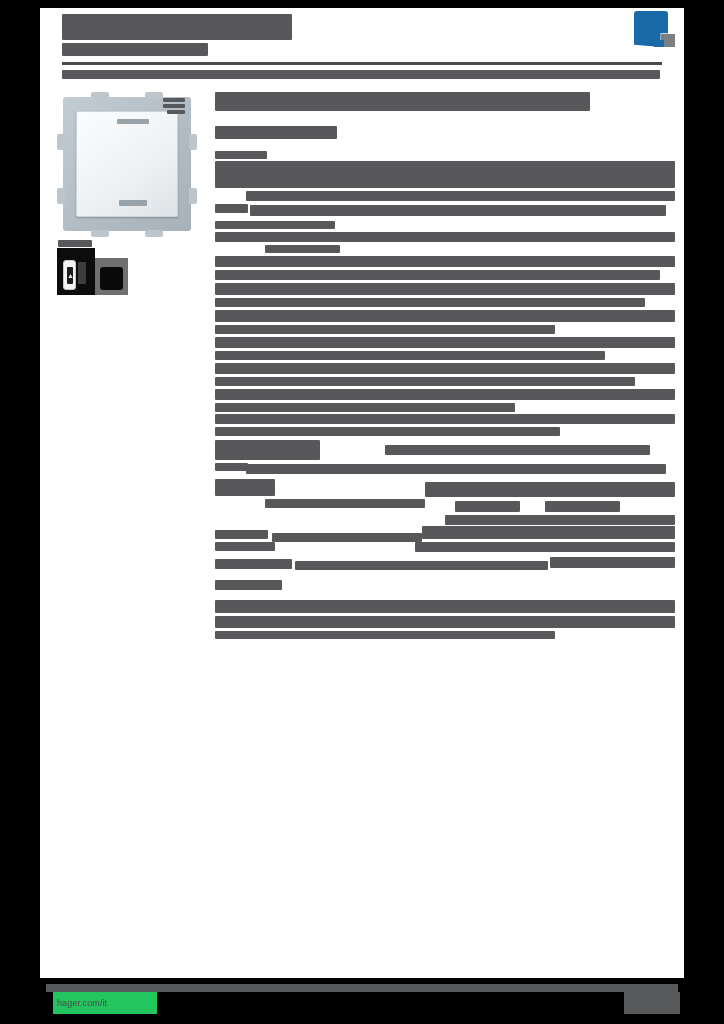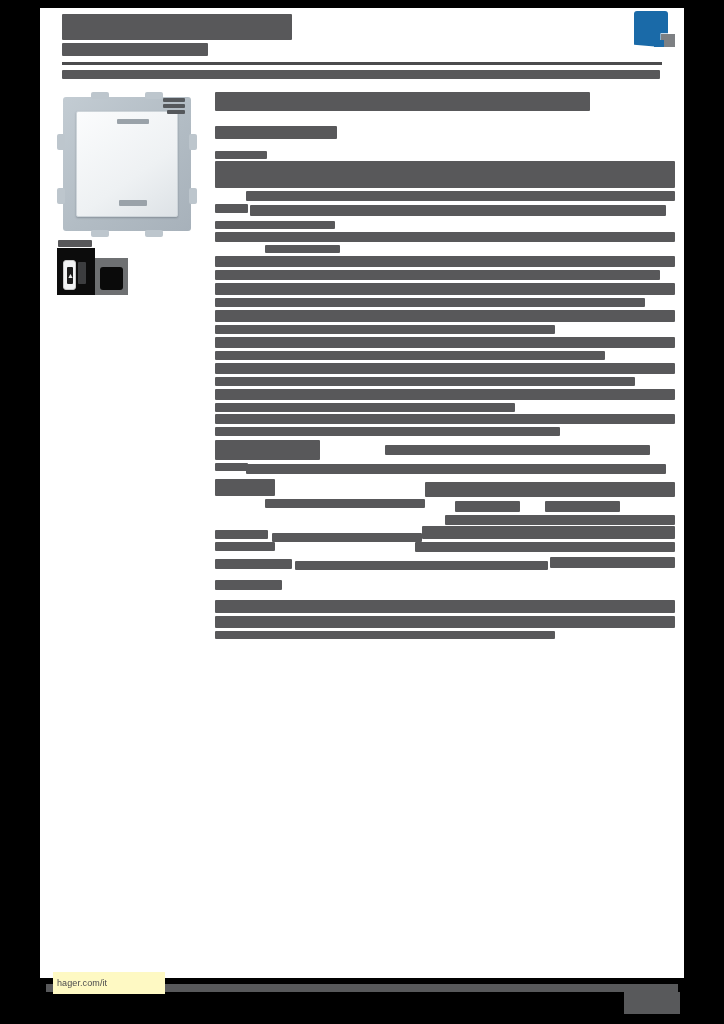--- a/index.html
+++ b/index.html
@@ -45,21 +45,21 @@
     position:absolute;left:6px;top:12px;width:13px;height:30px;background:#f2f3f4;
     border-radius:3px;border:1px solid #c9c9c9;
   }
   .socket-slot{position:absolute;left:3px;top:6px;width:6px;height:17px;background:#1c1c1c;border-radius:1px;
     color:#e9e9e9;font-size:7px;line-height:17px;text-align:center;}
   .socket-side{position:absolute;left:21px;top:14px;width:8px;height:22px;background:#3c3d3f;border-radius:1px;}
   
   .footer-band{position:absolute;left:0;top:978px;width:724px;height:46px;background:#000;}
   .footer-bar{position:absolute;left:46px;top:984px;width:632px;height:8px;background:#58595b;}
   .site-box{
-    position:absolute;left:53px;top:972px;width:112px;height:22px;background:#fef9c3;
+    position:absolute;left:53px;top:992px;width:104px;height:22px;background:#22c55e;
     display:flex;align-items:center;padding-left:4px;
   }
   .site-box span{font-size:9px;color:#4a4a4c;letter-spacing:0.1px;}
   .page-box{position:absolute;left:624px;top:992px;width:56px;height:22px;background:#58595b;}
 </style>
 </head>
 <body>
 
 <div class="canvas">
 

